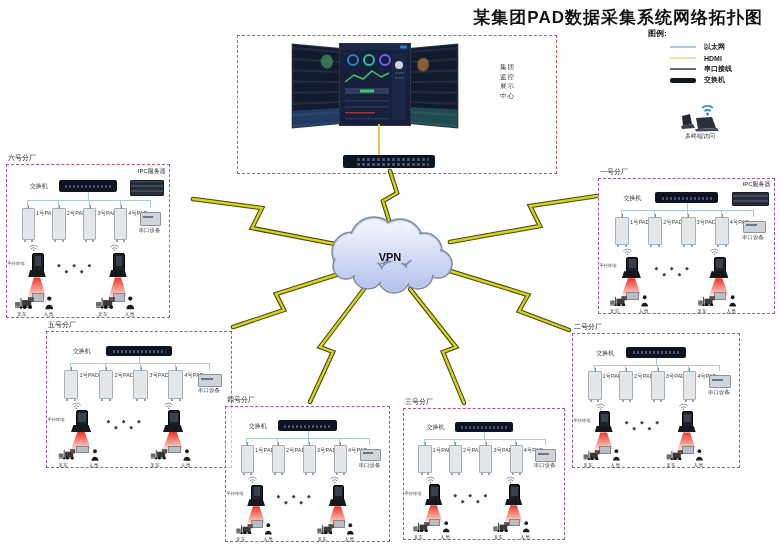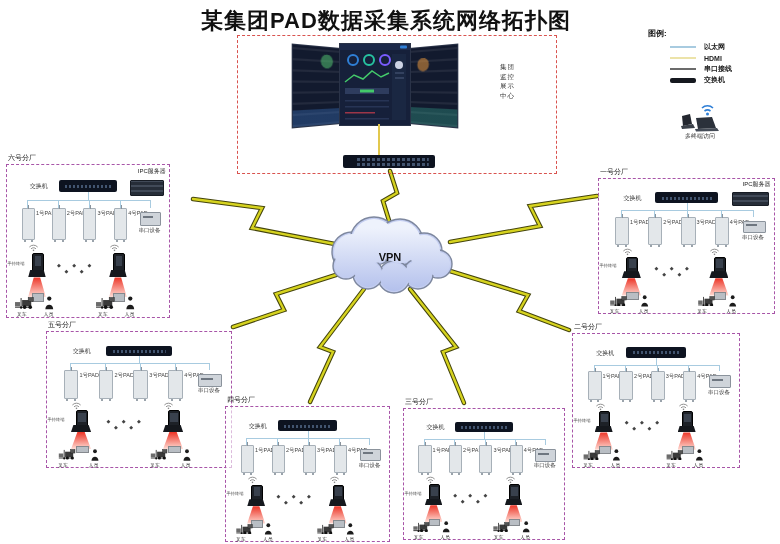--- a/index.html
+++ b/index.html
@@ -1,19 +1,19 @@
 <!DOCTYPE html>
 <html><head>
 <meta charset="utf-8">
 <style>
   html,body{margin:0;padding:0;background:#fff;}
   .page{position:relative;width:780px;height:544px;background:#fff;overflow:hidden;
         font-family:"Liberation Sans",sans-serif;color:#111;}
-  .title{position:absolute;left:0;right:8px;top:6px;text-align:center;
-         font-size:22px;font-weight:bold;letter-spacing:1px;}
+  .title{position:absolute;left:0;right:17px;top:6px;text-align:right;
+         font-size:17px;font-weight:bold;letter-spacing:1px;}
   
   .overlay{position:absolute;left:0;top:0;z-index:1;}
   
   .legend{position:absolute;left:648px;top:28px;width:128px;z-index:2;}
   .legend-heading{font-size:8px;font-weight:bold;}
   .legend-row{position:absolute;left:22px;height:10px;display:flex;align-items:center;}
   .legend-row .sw{width:26px;height:2px;margin-right:8px;flex:none;}
   .legend-row .sw.bar{height:5px;border-radius:2px;}
   .sw-eth{background:#a8cbe0;}
   .sw-hdmi{background:#ece3a9;}

